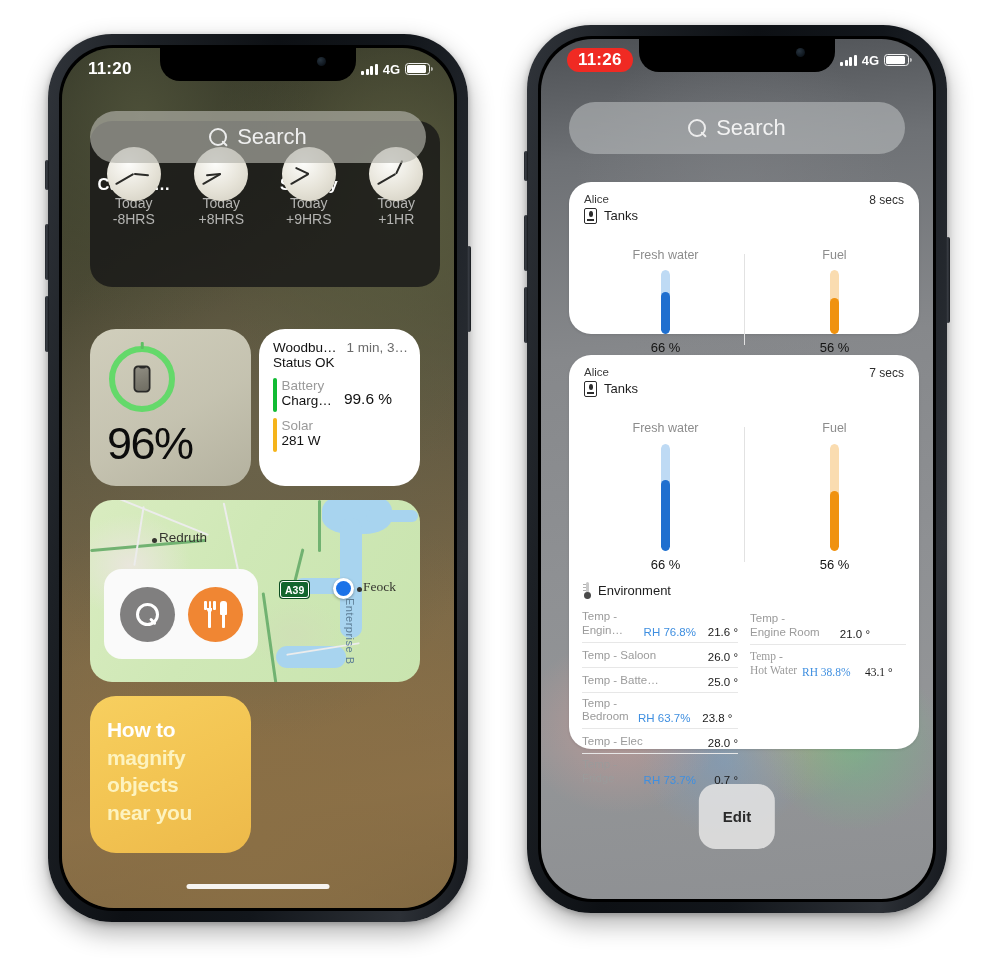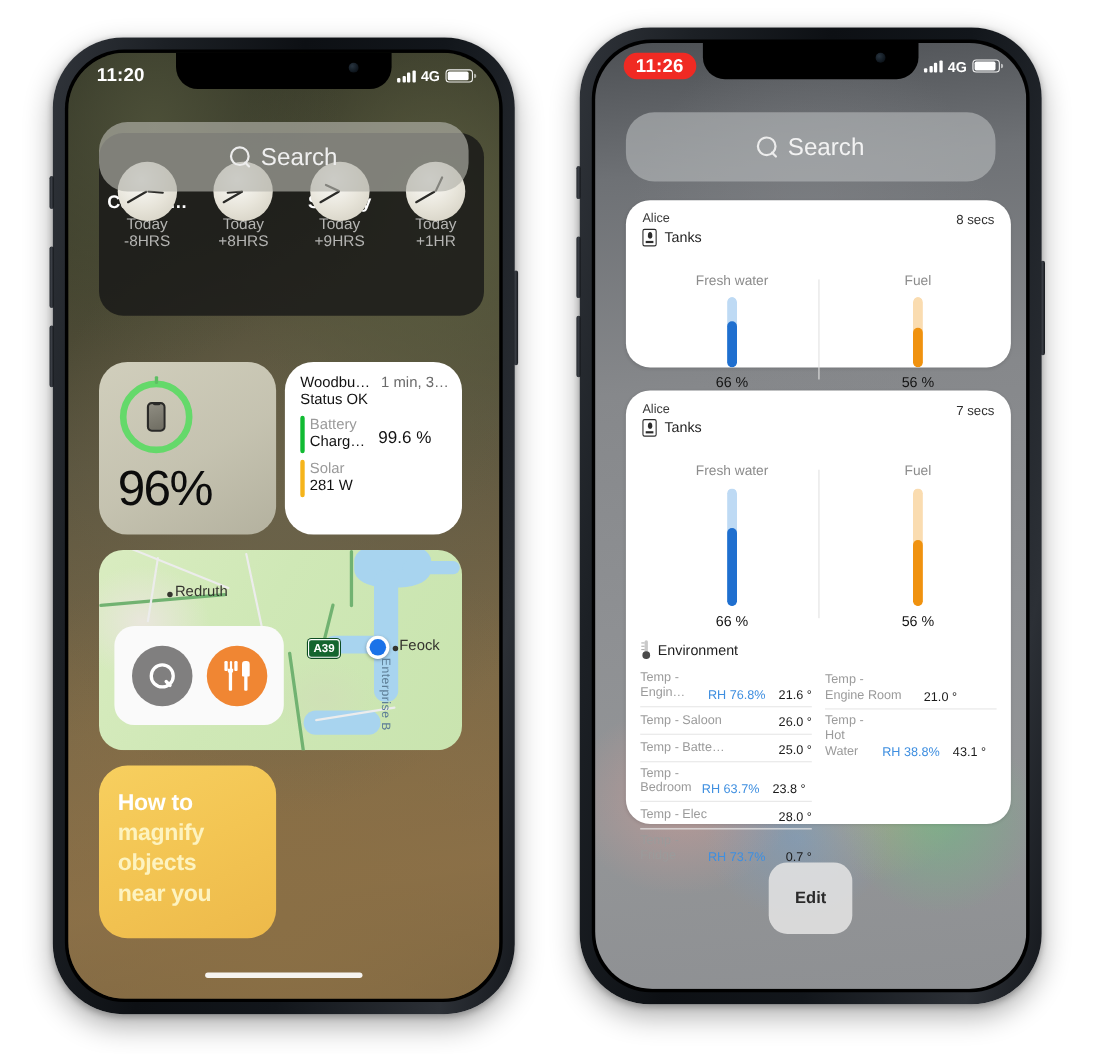--- a/index.html
+++ b/index.html
@@ -107,21 +107,21 @@
   }
   .batt::after {
     content:''; position:absolute; right:-3.5px; top: 3.2px;
     width: 2px; height: 4.5px; border-radius: 0 2px 2px 0;
     background: rgba(255,255,255,.6);
   }
   .batt b { display:block; height: 100%; background: #fff; border-radius: 1.5px; }
 
   
   .searchpill {
-    position: absolute; left: 28px; right: 28px; top: 63px; height: 63px;
+    position: absolute; left: 28px; right: 28px; top: 63px; height: 52px;
     border-radius: 26px;
     display: flex; align-items: center; justify-content: center; gap: 9px;
     z-index: 30;
   }
   .searchpill.l { background: rgba(178,178,170,0.66); }
   .searchpill.r { background: rgba(183,185,188,0.62); }
   .searchpill .lbl { color: #efefef; font-size: 22px; }
   .searchpill.r .lbl { color: #f2f2f2; }
   .mag { width: 19px; height: 19px; position: relative; }
   .mag::before {
@@ -457,21 +457,21 @@
 
           <div class="map-dot-sm" style="left:62px;top:38px;"></div>
           <div class="map-lbl" style="left:69px;top:30px;">Redruth</div>
 
           <div class="shield" style="left:190px;top:81px;">A39</div>
 
           <div class="bluedot" style="left:243px;top:78px;">
               <i></i>
             </div>
           <div class="map-dot-sm" style="left:267px;top:87px;"></div>
-          <div class="map-lbl" style="left:273px;top:79px;">Feock</div>
+          <div class="map-lbl" style="left:273px;top:79px;font-family:Liberation Serif, serif;">Feock</div>
 
           <div class="riverlbl" style="left:254px;top:98px;">Enterprise B</div>
 
           <div class="map-actions">
             <div class="act grey">
               <div class="mag2"></div>
             </div>
             <div class="act orange">
               <div class="fork">
                 <div class="tine t1"></div>
@@ -635,21 +635,21 @@
                 <div class="env-temp">0.7 °</div>
               </div>
             </div>
 
             <div class="env-col">
               <div class="env-row" style="min-height:38px;">
                 <div class="env-name" style="max-width:74px;">Temp - Engine Room</div>
                 <div class="env-rh"></div>
                 <div class="env-temp">21.0 °</div>
               </div>
-              <div class="env-row" style="min-height:38px;">
+              <div class="env-row" style="min-height:38px;font-family:Liberation Serif, serif;">
                 <div class="env-name" style="max-width:48px;">Temp - Hot Water</div>
                 <div class="env-rh">RH 38.8%</div>
                 <div class="env-temp">43.1 °</div>
               </div>
             </div>
           </div>
         </div>
 
         <div class="editbtn">Edit</div>
 

